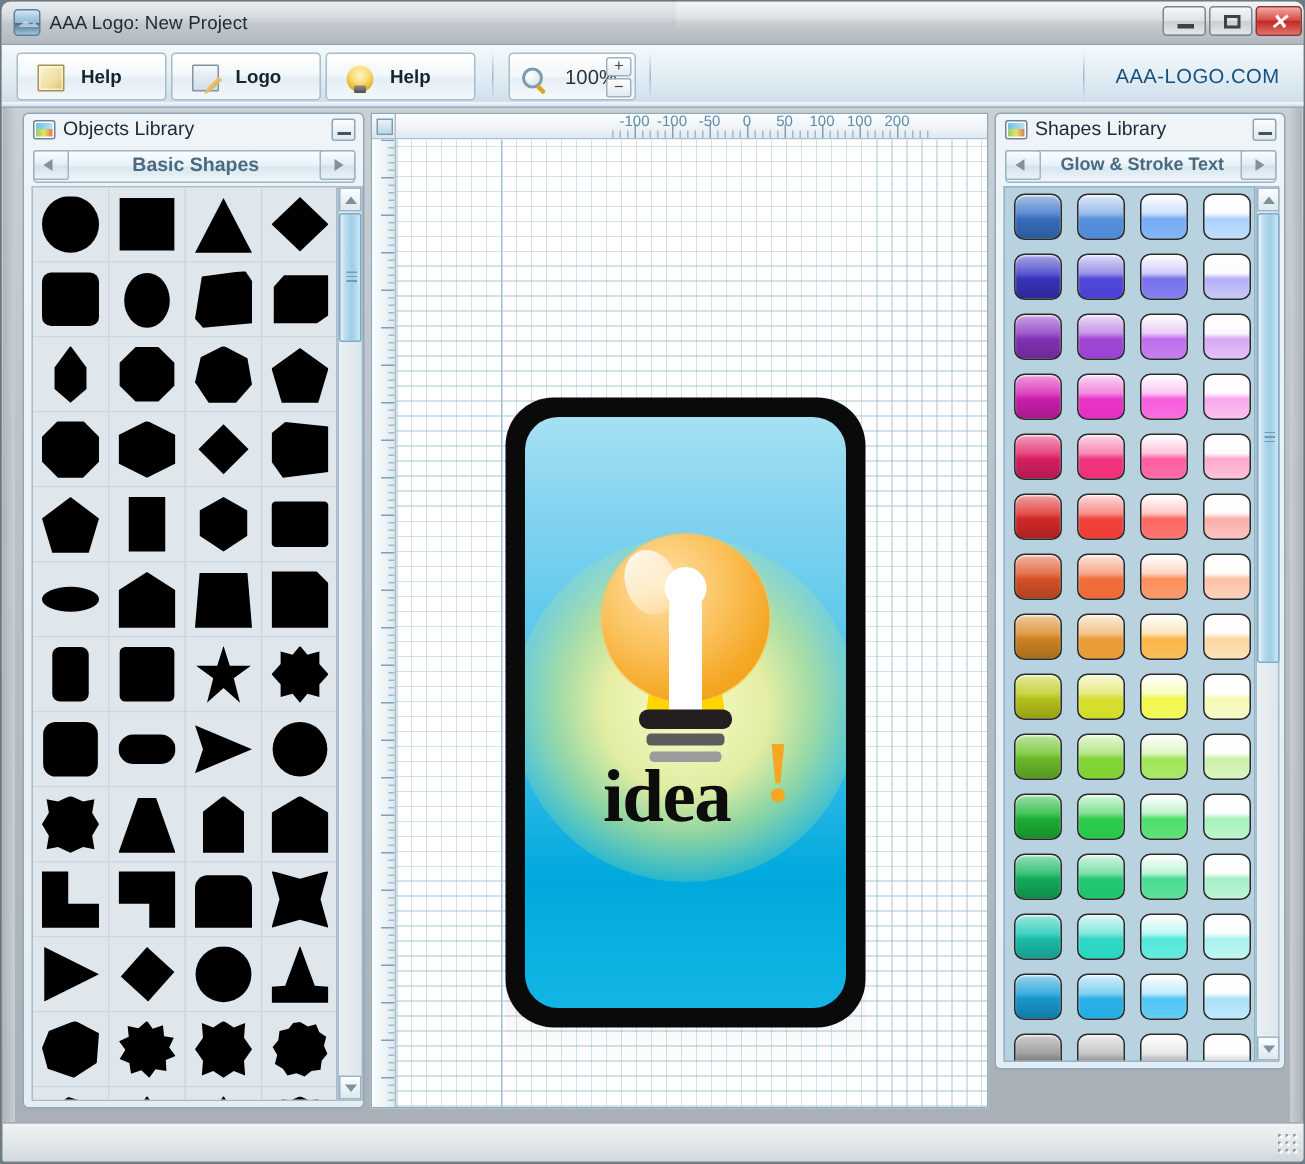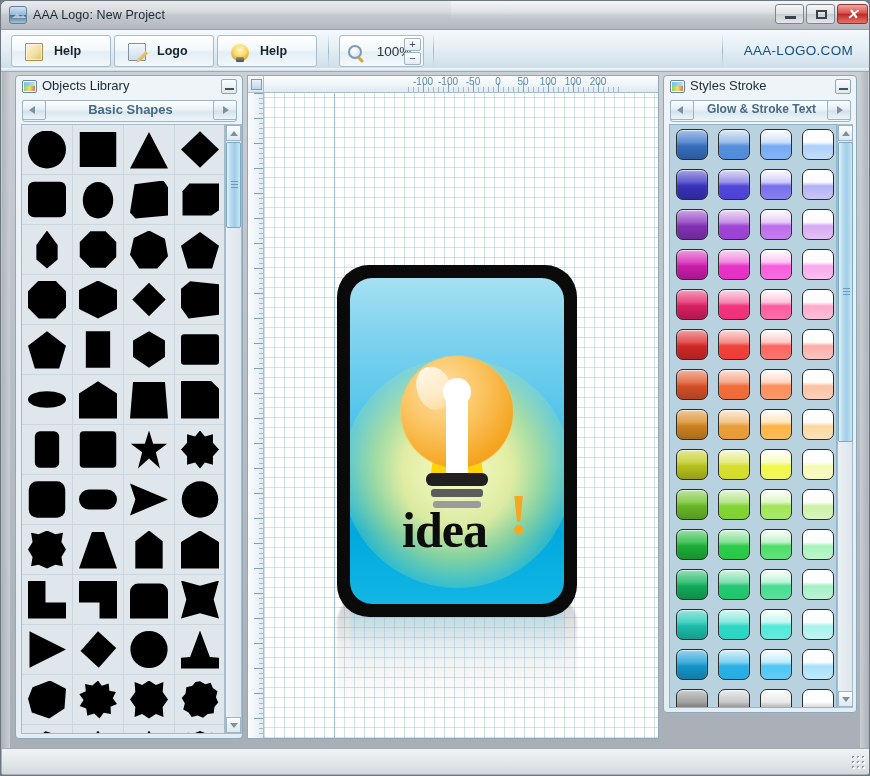--- a/index.html
+++ b/index.html
@@ -287,21 +287,21 @@
     background:
       repeating-linear-gradient(0deg, rgba(150,185,205,.42) 0 1px, transparent 1px 10px),
       repeating-linear-gradient(90deg, rgba(150,185,205,.42) 0 1px, transparent 1px 10px),
       #ffffff;
     overflow:hidden;
   }
   #guide-v { position:absolute; left:70px; top:0; bottom:0; width:1px; background:#9fc0d4; }
 
   
   #logo {
-    position:absolute; left:73px; top:172px; width:240px; height:352px;
+    position:absolute; left:73px; top:172px; width:240px; height:420px;
   }
   #logo-border {
     position:absolute; left:0; top:0; width:100%; height:100%;
     background:#0a0a0a; border-radius:32px;
   }
   #logo-face {
     position:absolute; left:13px; top:13px; right:13px; bottom:13px;
     border-radius:22px;
     background: linear-gradient(180deg,#a6e0f2 0%, #7fd2ef 18%, #35bde8 58%, #00a9dd 78%, #12b6e4 100%);
     overflow:hidden;
@@ -853,21 +853,21 @@
           <div id="idea-text">idea</div>
           <div id="idea-bang">!</div>
         </div>
       </div>
     </div>
   </div>
 
   <div class="panel-outer" id="styles-panel">
     <div class="panel-head">
       <span class="hicon"></span>
-      <span class="htitle">Styles Stroke</span>
+      <span class="htitle">Shapes Library</span>
       <span class="panel-min"></span>
     </div>
 
     <div class="cat-bar" style="top:24px; left:6px; width:181px;">
       <span class="cat-arrow l" style="left:-1px;top:-1px;">
           <i></i>
         </span>
       <span class="cat-label" style="left:26px; width:129px; font-size:12px;">Glow &amp; Stroke Text</span>
       <span class="cat-arrow r" style="right:-1px;top:-1px;">
           <i></i>

